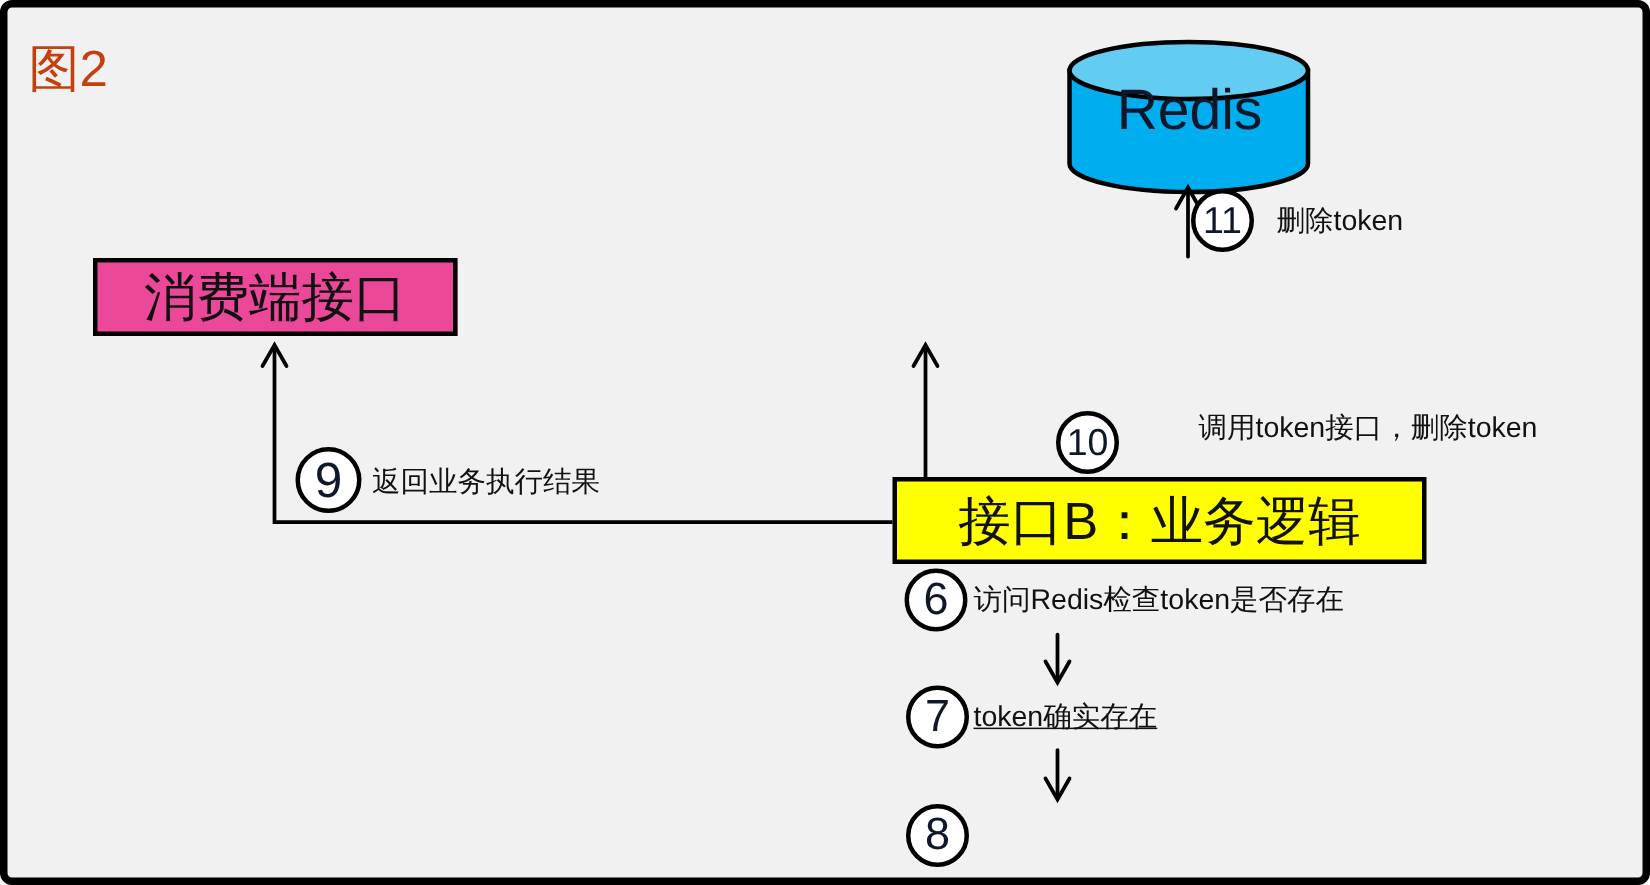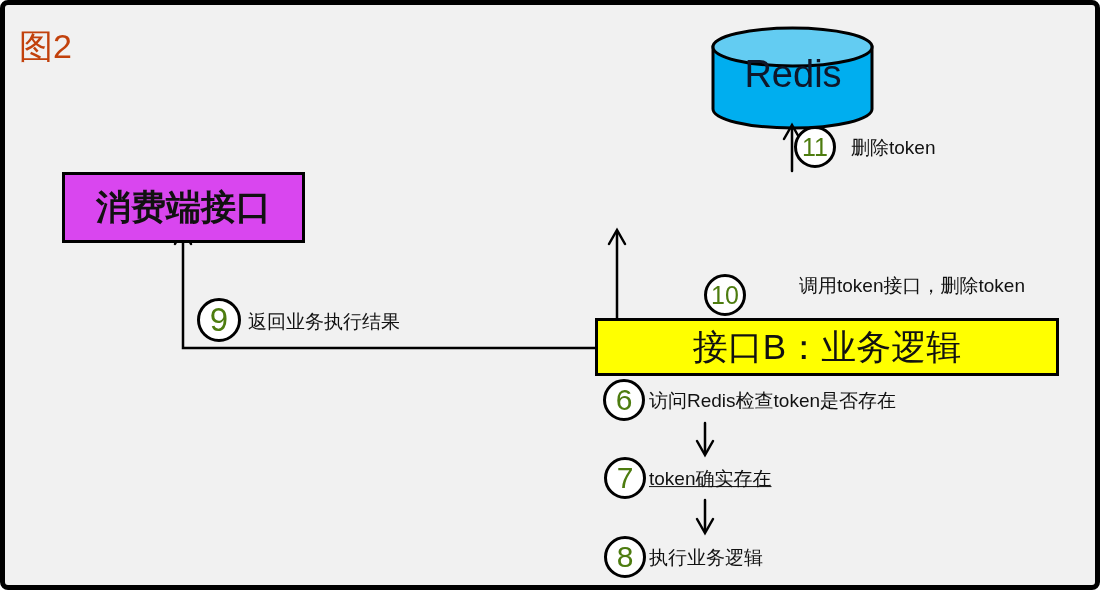--- a/index.html
+++ b/index.html
@@ -44,36 +44,35 @@
     align-items: center;
     justify-content: center;
     font-size: 33px;
     white-space: nowrap;
     color: #111111;
   }
   .box-consumer {
     left: 57px;
     top: 167px;
     width: 243px;
-    height: 71px;
-    background: #d946ef;
+    height: 52px;
+    background: #ec4899;
     font-size: 35px;
-    font-weight: bold;
   }
   .box-interface-a {
     left: 590px;
     top: 166px;
     width: 392px;
     height: 57px;
     background: #FFC000;
   }
   .box-interface-b {
     left: 590px;
     top: 313px;
-    width: 464px;
+    width: 356px;
     height: 58px;
     background: #FFFF00;
     font-size: 35px;
   }
   .redis-label {
     position: absolute;
     left: 708px;
     top: 48px;
     width: 160px;
     text-align: center;
@@ -83,21 +82,21 @@
   }
   .num-circle {
     position: absolute;
     box-sizing: border-box;
     background: #ffffff;
     border: 3px solid #000000;
     border-radius: 50%;
     display: flex;
     align-items: center;
     justify-content: center;
-    color: #4d7c0f;
+    color: #0f172a;
     white-space: nowrap;
   }
   .c-size-42 { width: 42px; height: 42px; font-size: 30px; }
   .c-size-44 { width: 44px; height: 44px; font-size: 33px; }
   .c-two-digit { font-size: 25px; }
   .note {
     position: absolute;
     transform: translateY(-50%);
     font-size: 19px;
     line-height: 1.15;
@@ -174,15 +173,14 @@
   </div>
   <div class="num-circle c-size-42" style="left:599px; top:531px;">
     <span>8</span>
   </div>
 
   <div class="note" style="left:846px; top:143px;">删除token</div>
   <div class="note" style="left:794px; top:281px;">调用token接口，删除token</div>
   <div class="note" style="left:243px; top:317px;">返回业务执行结果</div>
   <div class="note" style="left:644px; top:396px;">访问Redis检查token是否存在</div>
   <div class="note" style="left:644px; top:474px;text-decoration:underline;">token确实存在</div>
-  <div class="note" style="left:644px; top:553px;">执行业务逻辑</div>
 
 </div>
 
 </body></html>

